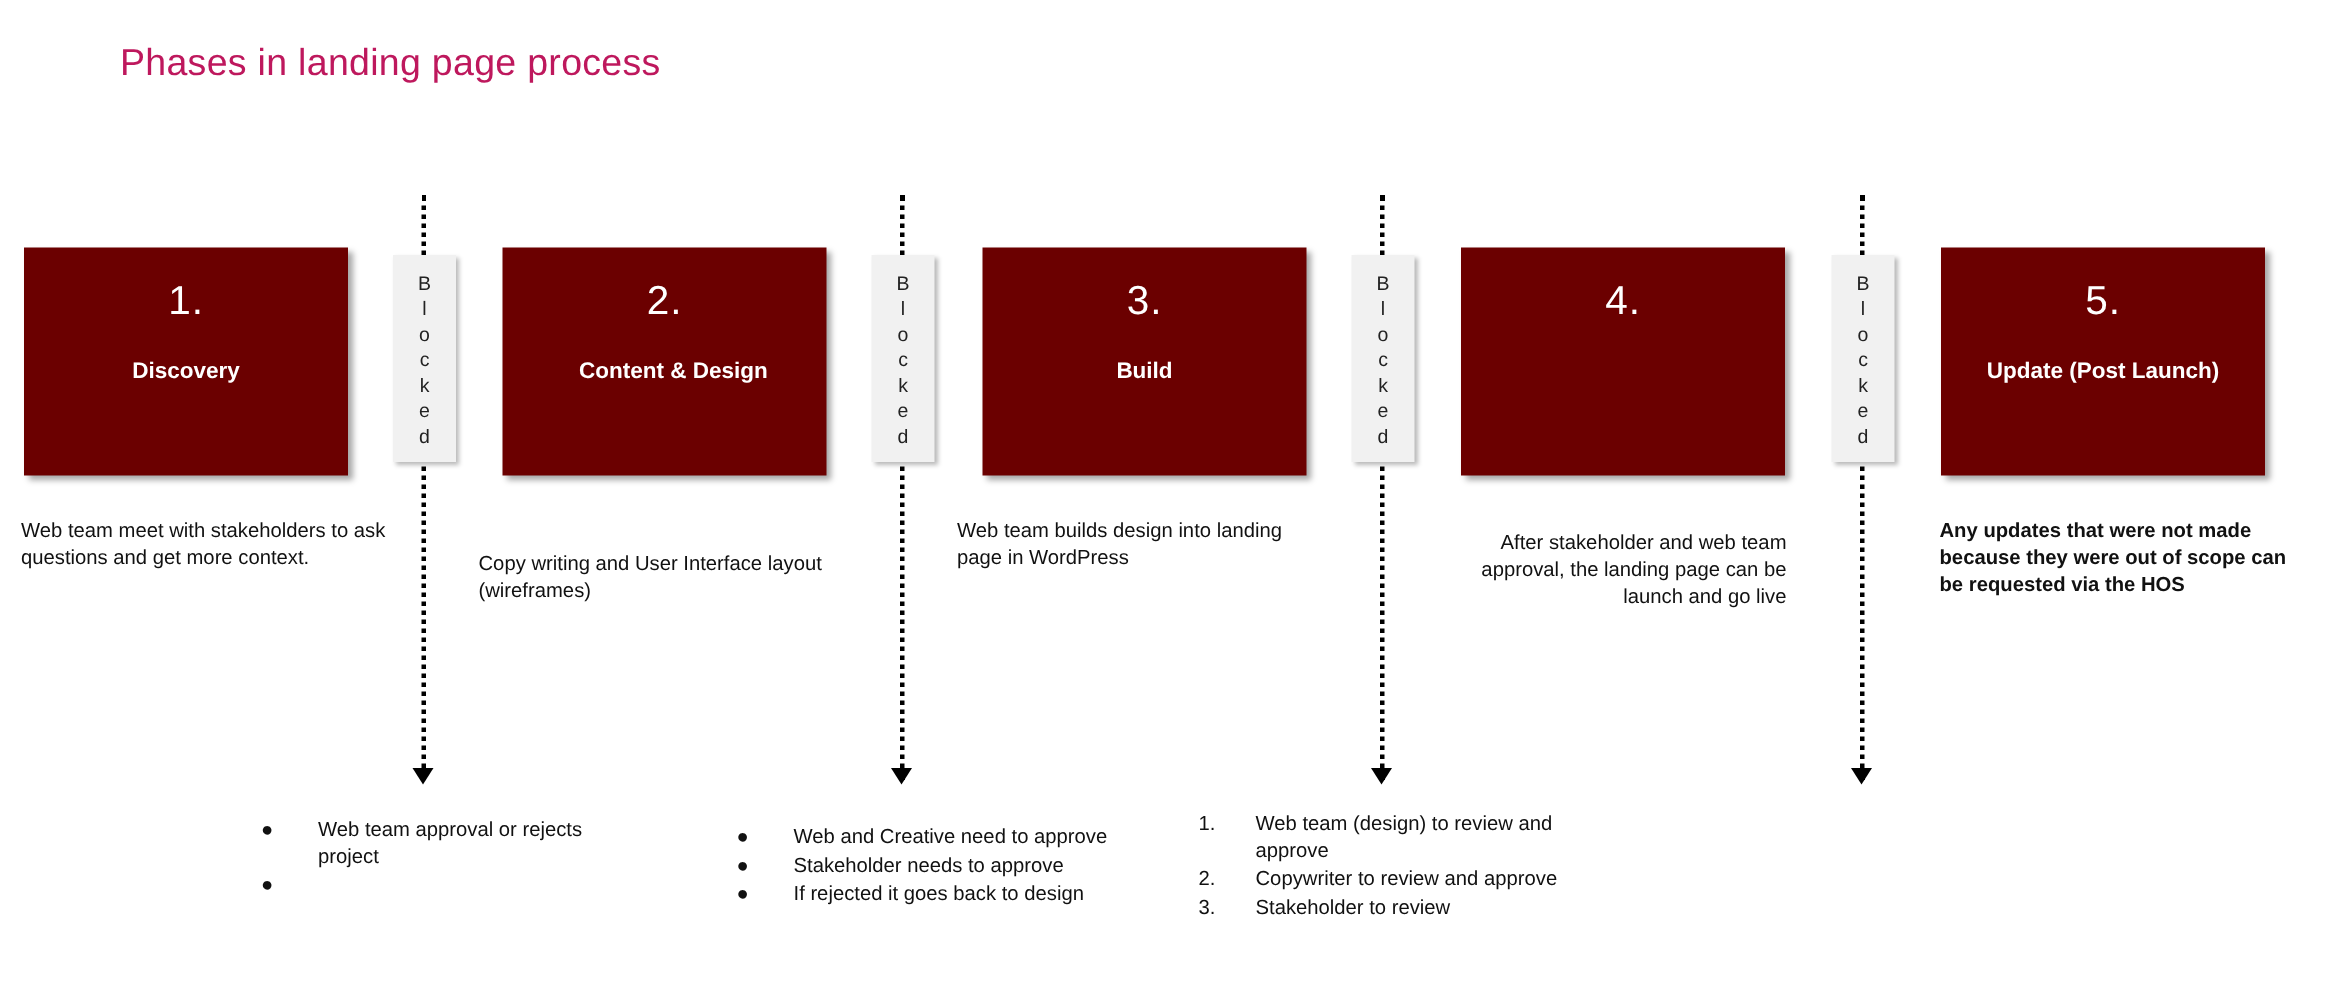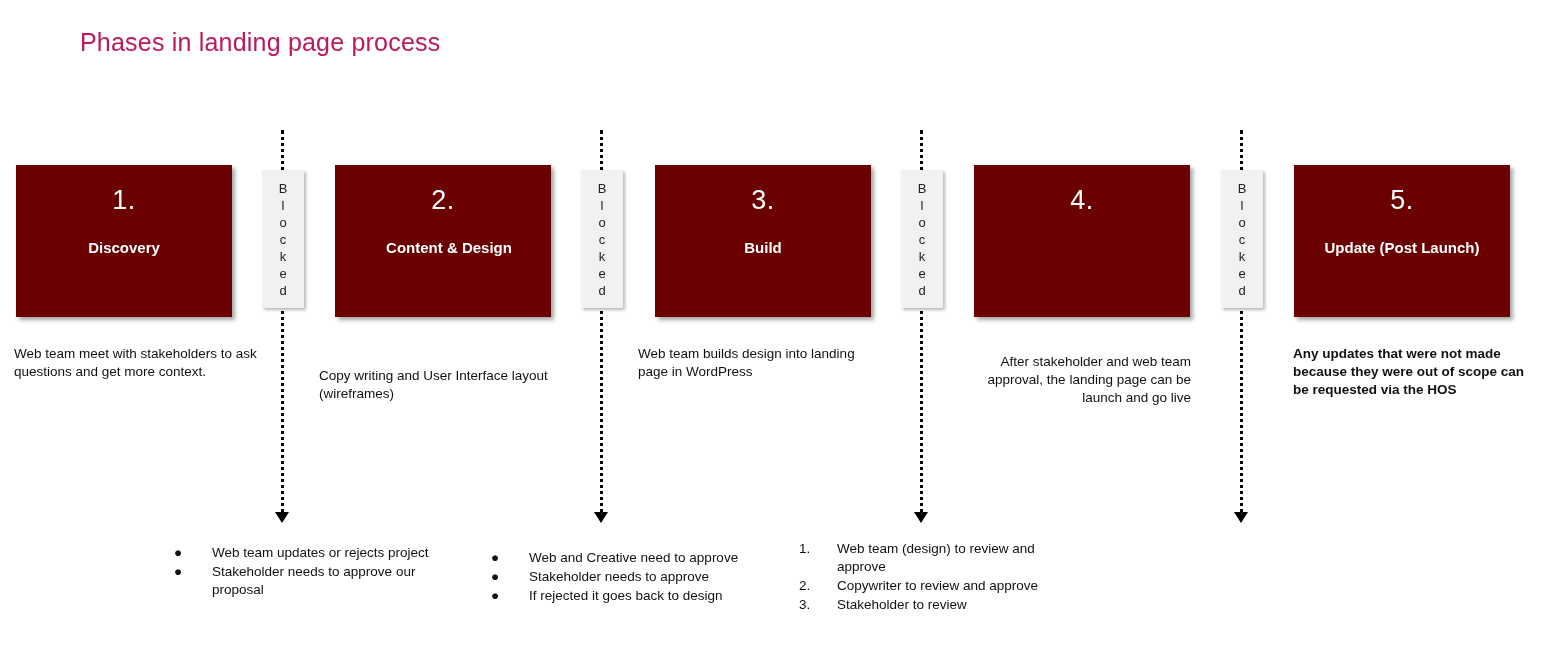--- a/index.html
+++ b/index.html
@@ -140,25 +140,24 @@
     <span>o</span>
     <span>c</span>
     <span>k</span>
     <span>e</span>
     <span>d</span>
   </div>
 
   <div class="list bulleted" style="left:170px; top:544px; width:260px;">
     <div class="row">
       <div class="marker">●</div>
-      <div class="txt">Web team updates or rejects project</div>
-    </div>
-    <div class="row">
-      <div class="marker">●</div>
-      <div class="txt">Stakeholder needs to approve our proposal</div>
+      <div class="txt">Web team approval or rejects project</div>
+    </div>
+    <div class="row">
+      <div class="marker">●</div>
     </div>
   </div>
 
   <div class="phase-box" style="left:335px; top:165px; width:216px; height:152px;">
     <div class="phase-num">2.</div>
     <div class="phase-label" style="padding:0 26px;margin-left:12px;">Content &amp; Design</div>
   </div>
   <div class="desc" style="left:319px; top:335px; width:255px;margin-top:32px;">Copy writing and User Interface layout (wireframes)</div>
 
   <div class="dotline" style="left:600px; top:130px; height:390px;"></div>

